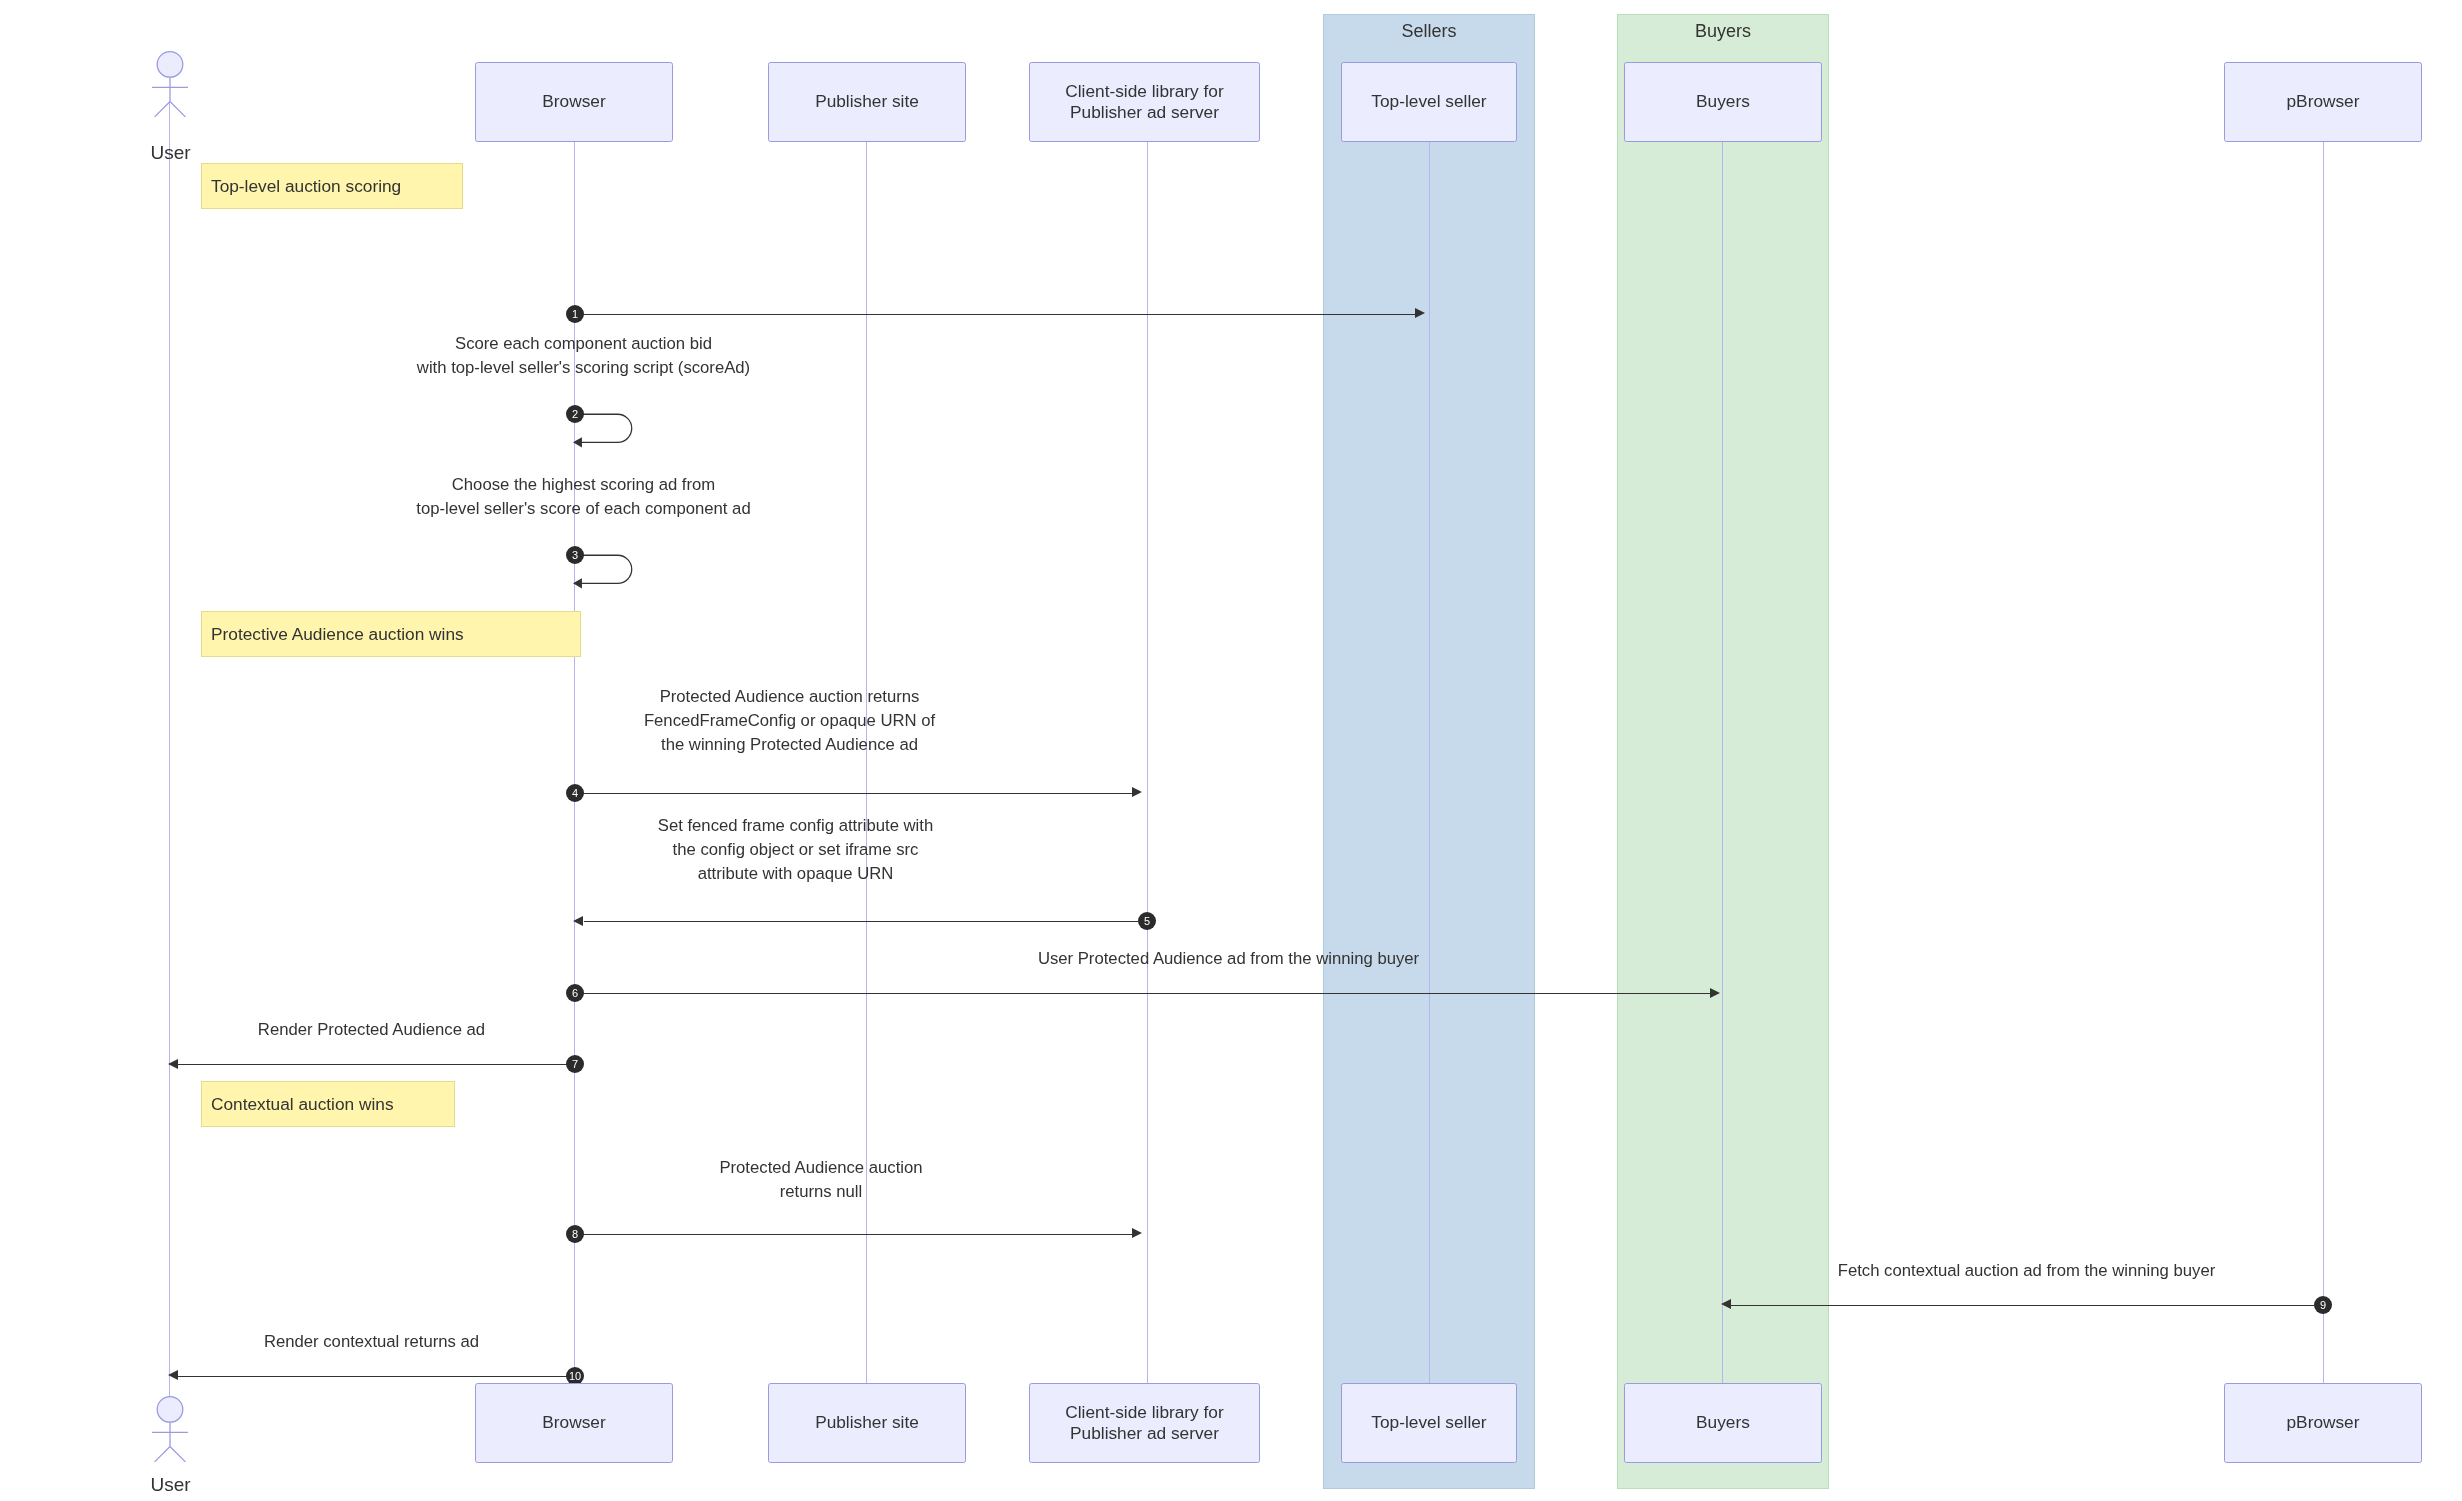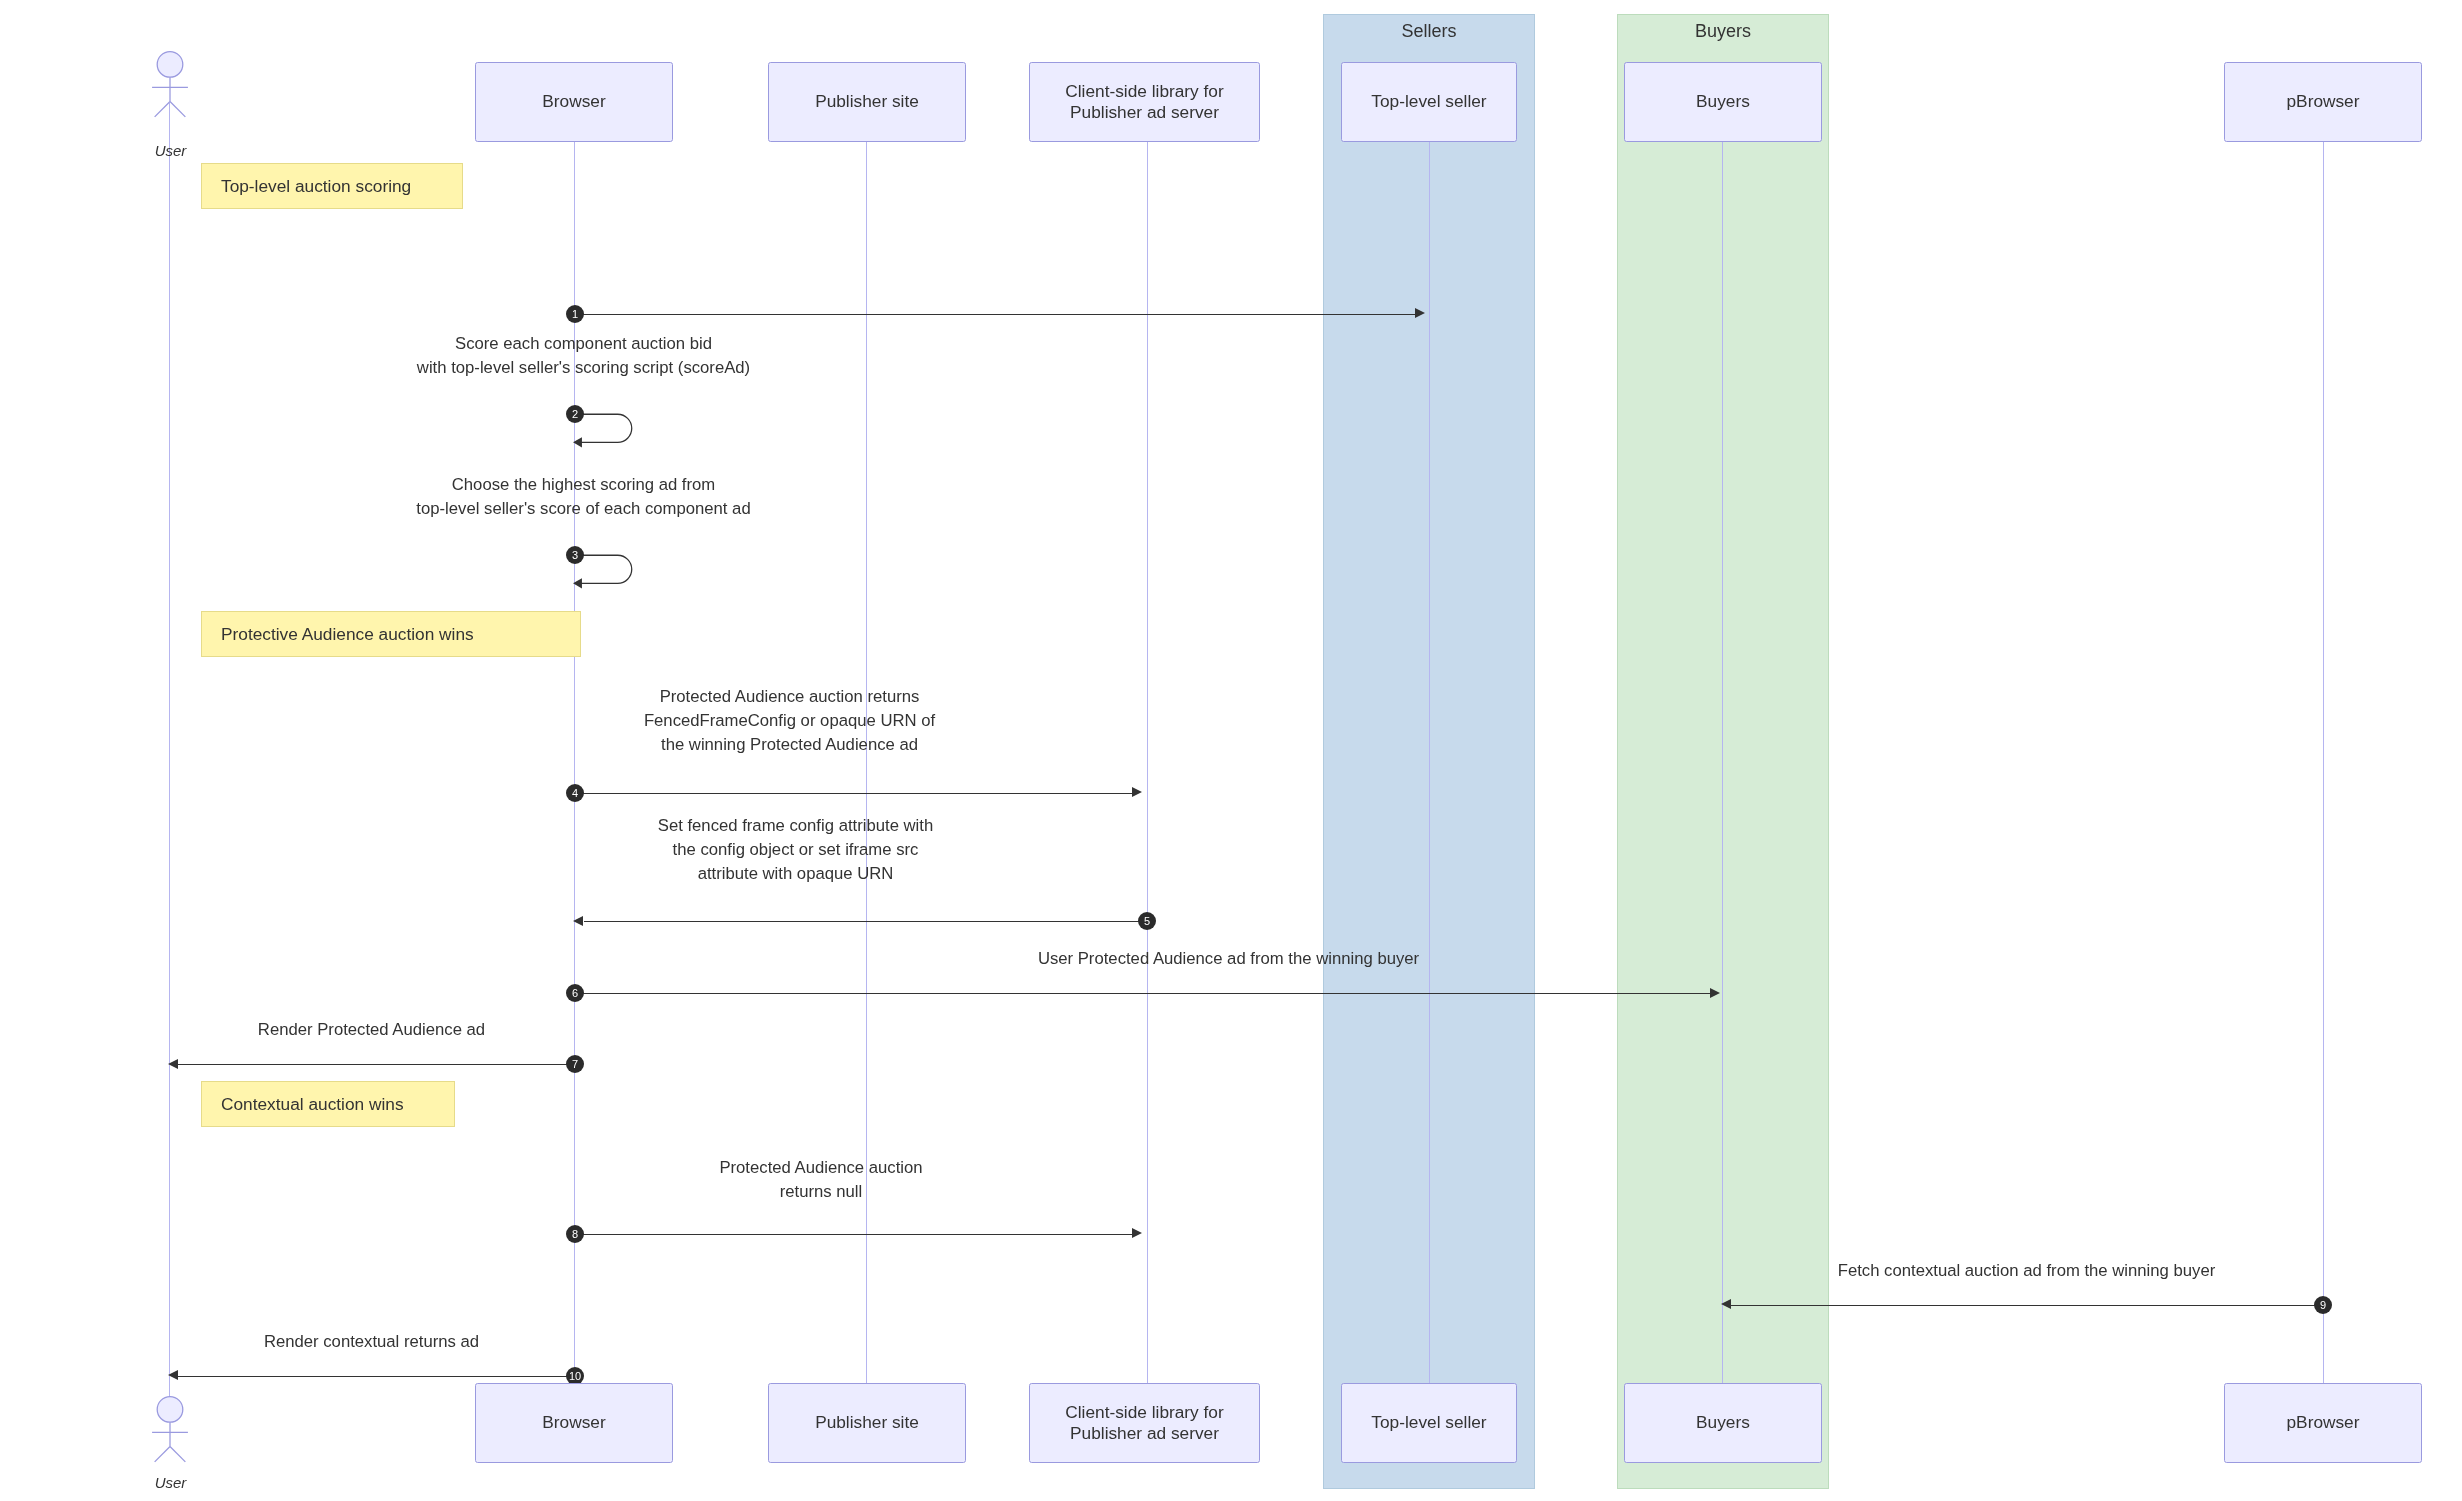--- a/index.html
+++ b/index.html
@@ -57,34 +57,33 @@
     color: #333333;
     padding: 2.6px 5.1px;
   }
   
   .stick {
     position: absolute;
   }
   .stick-label {
     position: absolute;
     text-align: center;
-    font-size: 15px;
+    font-size: 19px;
     color: #333333;
     width: 103px;
-    font-style: italic;
   }
   
   .note {
     position: absolute;
     background: #fff5ad;
     border: 0.6px solid #e6db8a;
     box-sizing: border-box;
     display: flex;
     align-items: center;
-    padding: 0 19px;
+    padding: 0 9px;
     font-size: 17.3px;
     color: #333333;
     white-space: nowrap;
   }
   
   .msg-text {
     position: absolute;
     text-align: center;
     font-size: 16.7px;
     line-height: 1.45;

